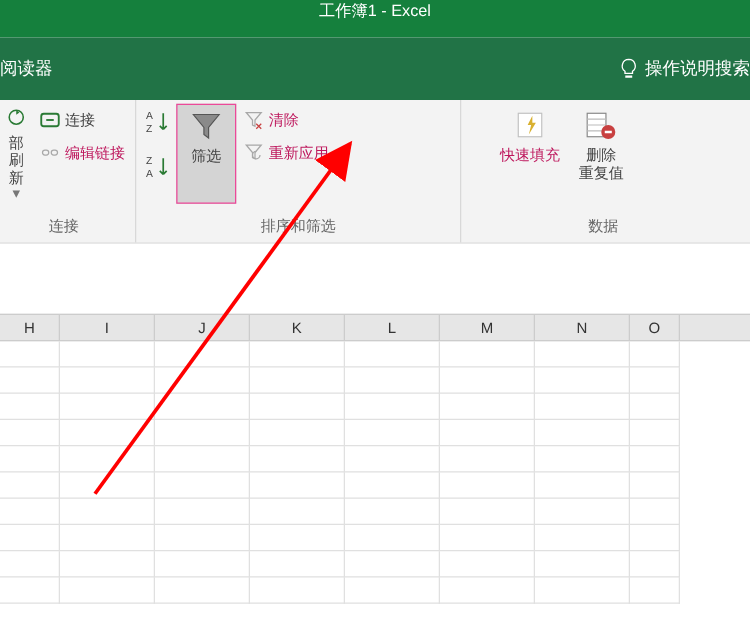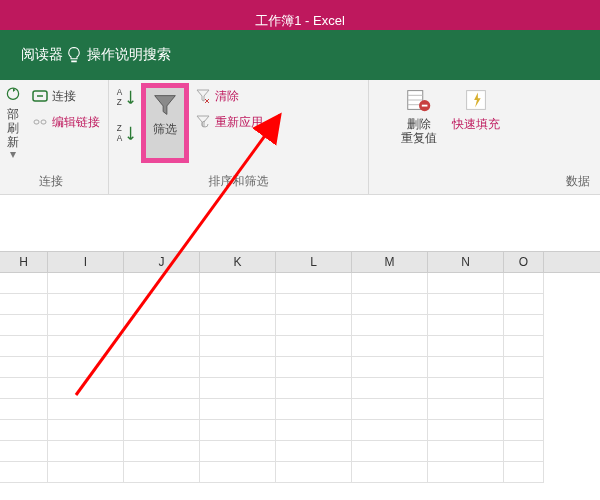--- a/index.html
+++ b/index.html
@@ -6,36 +6,37 @@
   body {
     font-family: "Microsoft YaHei", "Segoe UI", sans-serif;
     font-size: 12px;
     background: #fff;
     width: 600px;
     height: 500px;
     overflow: hidden;
     position: relative;
   }
   .titlebar {
-    background: #be185d;
+    background: #15803d;
     height: 30px;
     color: #fff;
     display: flex;
-    align-items: flex-end;
+    align-items: flex-start;
     justify-content: center;
     font-size: 13px;
   }
   .tabstrip {
     background: #217346;
     height: 50px;
     display: flex;
     align-items: center;
     gap: 2px;
-    padding-left: 21px;
+    padding-left: 0;
     color: #fff;
+    justify-content: space-between;
   }
   .tabtext { cursor: default; font-size: 14px; }
   .bulb { width: 18px; height: 18px; fill: #fff; margin-right: 4px; }
   .tellme { display: flex; align-items: center; cursor: pointer; font-size: 14px; font-family: Liberation Mono, monospace; }
   .ribbon {
     background: #f3f3f3;
     border-bottom: 1px solid #d9d9d9;
     height: 115px;
     display: flex;
   }
@@ -60,21 +61,21 @@
     width: 48px;
     height: 80px;
     padding: 2px;
     cursor: pointer;
     color: #444;
   }
   .big-btn.halfcut { width: 26px; }
   .big-btn .lbl { font-size: 12px; text-align: center; margin-top: 2px; line-height: 14px;}
   .active-btn {
     background: #d4d4d4;
-    border: 5px solid #ec4899;
+    border: 1px solid #ec4899;
   }
   .small-stack { display: flex; flex-direction: column; gap: 4px; padding-top: 2px;}
   .small-item {
     display: flex;
     align-items: center;
     gap: 4px;
     color: #444;
     cursor: pointer;
     font-size: 12px;
     height: 22px;
@@ -214,38 +215,38 @@
             </svg>
           <span>重新应用</span>
         </div>
       </div>
     </div>
     <div class="group-label">排序和筛选</div>
   </div>
 
   <div class="group" style="border-right:none;flex:1">
     <div class="group-body" style="padding-left:20px">
+      <div class="big-btn disabled" style="width:58px">
+        <svg class="icon32" viewBox="0 0 32 32">
+          <rect x="6" y="6" width="20" height="20" fill="#fff" stroke="#c2c2c2"></rect>
+          <path d="M18 8l-4 8h3l-2 8 6-10h-3z" fill="#d8b030"></path>
+        </svg>
+        <span class="lbl">快速填充</span>
+      </div>
       <div class="big-btn">
         <svg class="icon32" viewBox="0 0 32 32">
           <rect x="4" y="6" width="16" height="20" fill="#fff" stroke="#888"></rect>
           <path d="M4 11h16M4 16h16M4 21h16" stroke="#bbb"></path>
           <circle cx="22" cy="22" r="6" fill="#c84040"></circle>
             <path d="M19 22h6" stroke="#fff" stroke-width="2"></path>
         </svg>
         <span class="lbl"><span>删除</span><br><span>重复值</span></span>
       </div>
-      <div class="big-btn disabled" style="width:58px">
-        <svg class="icon32" viewBox="0 0 32 32">
-          <rect x="6" y="6" width="20" height="20" fill="#fff" stroke="#c2c2c2"></rect>
-          <path d="M18 8l-4 8h3l-2 8 6-10h-3z" fill="#d8b030"></path>
-        </svg>
-        <span class="lbl">快速填充</span>
-      </div>
-    </div>
-    <div class="group-label" style="text-align:right;padding-right:4px">数据</div>
+    </div>
+    <div class="group-label" style="padding-right:4px">数据</div>
   </div>
 </div>
 
 <div class="formula-bar"></div>
 <div style="height:32px;background:#fff"></div>
 
 <div class="grid-wrap">
   <div class="col-headers">
     <div class="col-h first">H</div>
     <div class="col-h">I</div>

